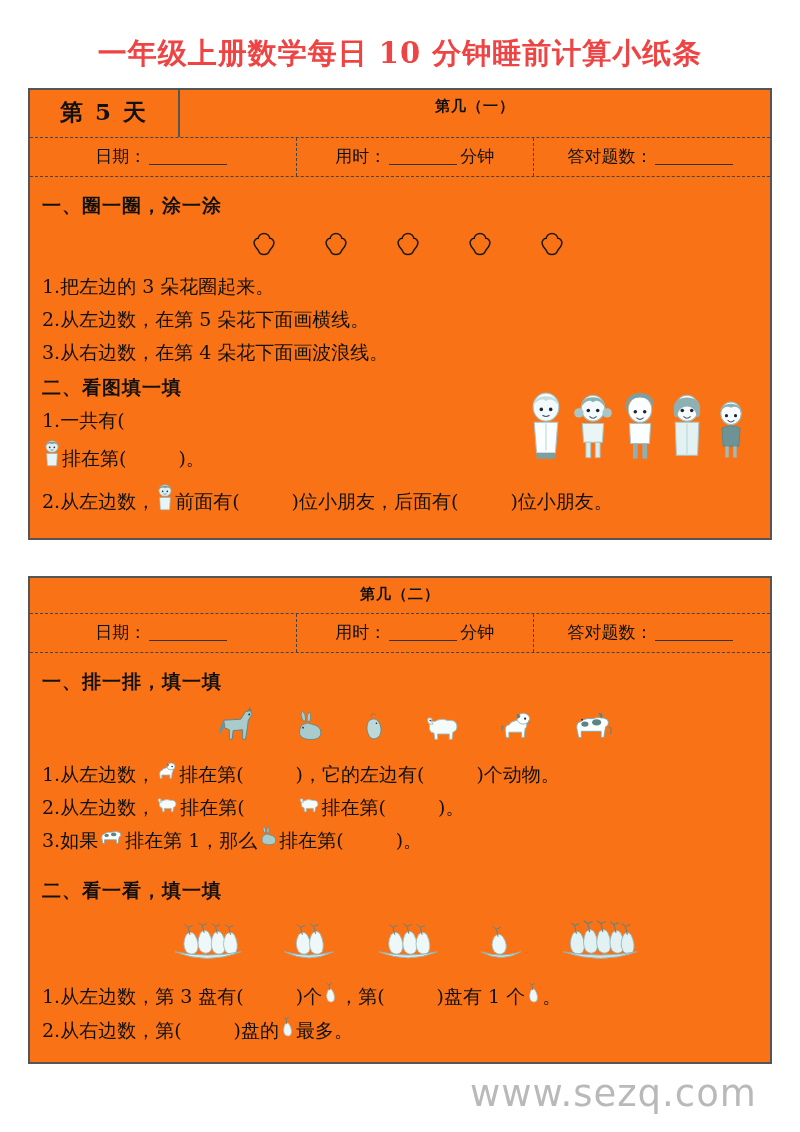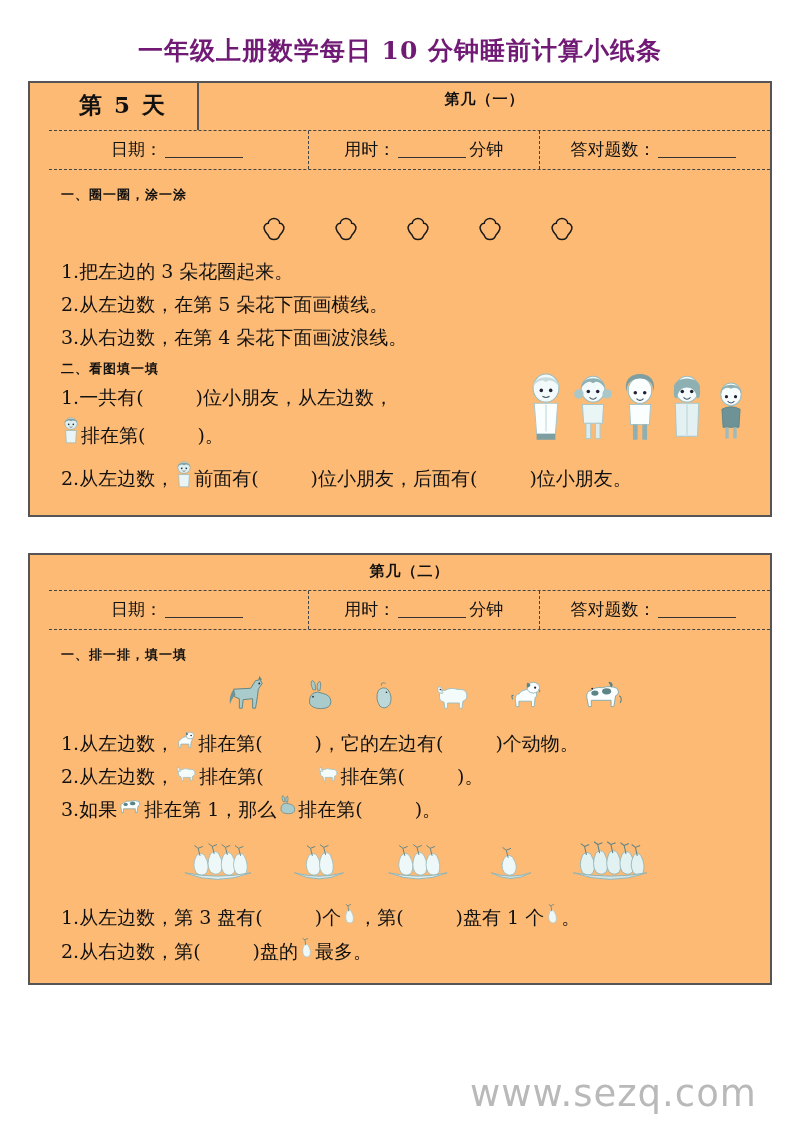--- a/index.html
+++ b/index.html
@@ -5,27 +5,27 @@
   html,body{margin:0;padding:0;}
   body{
     width:800px;height:1132px;background:#ffffff;
     font-family:"DejaVu Sans","Liberation Sans",sans-serif;
     color:#111;position:relative;overflow:hidden;
   }
   .page{position:relative;width:800px;height:1132px;box-sizing:border-box;padding:0 28px;}
 
   
   .title{
-    text-align:center;font-size:25px;font-weight:bold;letter-spacing:1px;
-    padding-top:34px;padding-bottom:14px;color:#701a75;
+    text-align:center;font-size:29px;font-weight:bold;letter-spacing:1px;
+    padding-top:34px;padding-bottom:14px;color:#ef4444;
     font-family:"DejaVu Serif","Liberation Serif",serif;
   }
 
   
-  .card{border:2px solid #555;box-sizing:border-box;background:#fdba74;padding-left:19px;}
+  .card{border:2px solid #555;box-sizing:border-box;background:#f97316;}
   .card + .card{margin-top:36px;}
 
   .card-head{display:flex;align-items:stretch;border-bottom:1px dashed #444;}
   .day-cell{
     width:148px;text-align:center;font-size:23px;font-weight:bold;
     padding:7px 0 9px;border-right:2px solid #555;
     font-family:"DejaVu Serif","Liberation Serif",serif;letter-spacing:2px;
   }
   .chapter-cell{
     flex:1;text-align:center;font-size:15px;font-weight:bold;
@@ -41,21 +41,21 @@
   .meta-cell.m1{width:36%;border-right:1px dashed #444;}
   .meta-cell.m2{width:32%;border-right:1px dashed #444;}
   .meta-cell.m3{width:32%;}
   .blank{display:inline-block;border-bottom:1.6px solid #333;min-width:78px;height:16px;margin:0 3px;}
   .blank.short{min-width:68px;}
 
   .card-body{padding:10px 12px 14px 12px;}
 
   
   .sec-title{
-    font-size:13px;font-weight:bold;margin:6px 0 4px 0;letter-spacing:1px;
+    font-size:19px;font-weight:bold;margin:6px 0 4px 0;letter-spacing:1px;
     font-family:"DejaVu Serif","Liberation Serif",serif;
   }
   .qline{
     font-size:19px;line-height:1.62;margin:2px 0;letter-spacing:0px;
     font-family:"DejaVu Serif","Liberation Serif",serif;
     display:flex;align-items:center;flex-wrap:wrap;
   }
   .qline span.t{white-space:pre;}
   .paren{display:inline-block;min-width:52px;text-align:center;}
 
@@ -149,21 +149,20 @@
       <div class="qline">
           <span class="t">3.从右边数，在第 4 朵花下面画波浪线。</span>
         </div>
 
       <div class="split">
         <div class="split-left">
           <div class="sec-title">二、看图填一填</div>
           <div class="qline">
             <span class="t">1.一共有(</span>
             <span class="paren"></span>
-            <span class="t">)位小朋友，从左边数，</span>
           </div>
           <div class="qline">
             <span class="ill">
               <svg viewBox="0 0 26 40" width="20" height="31">
                   <ellipse cx="13" cy="11" rx="8" ry="7.5" fill="#dfeef0" stroke="#7ea7aa" stroke-width="0.8"></ellipse>
                   <path d="M5 10 C5 3 21 3 21 10 C19 7 15 6 13 8 C11 6 7 7 5 10 Z" fill="#7e9fa2"></path>
                   <circle cx="10" cy="12" r="1.1" fill="#233"></circle>
                   <circle cx="16" cy="12" r="1.1" fill="#233"></circle>
                   <path d="M11 15 Q13 17 15 15" stroke="#456" stroke-width="0.8" fill="none"></path>
                   <path d="M6 20 L20 20 L19 36 L7 36 Z" fill="#e8f4f5" stroke="#8fb3b5" stroke-width="0.8"></path>
@@ -390,20 +389,21 @@
               <path d="M13 14 Q9 5 12 3 Q16 4 16 14 Z" fill="#a9cbcc" stroke="#5c8486" stroke-width="1.2"></path>
               <path d="M18 14 Q17 5 21 4 Q23 7 21 15 Z" fill="#a9cbcc" stroke="#5c8486" stroke-width="1.2"></path>
               <path d="M13 18 Q8 22 9 30 Q12 36 22 36 Q34 36 34 28 Q34 20 24 18 Q18 15 13 18 Z" fill="#a9cbcc" stroke="#5c8486" stroke-width="1.2"></path>
             </svg>
         </span>
         <span class="t">排在第(</span>
         <span class="paren"></span>
         <span class="t">)。</span>
       </div>
 
+      <div class="sec-title" style="margin-top:22px">二、看一看，填一填</div>
 
       <div class="plates-row">
         <span class="ill">
           <svg viewBox="0 0 80 52" width="76" height="49">
               <g fill="#eef8f8" stroke="#9bbcbe" stroke-width="0.9">
                 <path d="M18 20 Q13 30 18 38 Q24 43 29 38 Q33 30 27 20 Q23 15 18 20Z"></path>
                 <path d="M33 18 Q28 29 33 37 Q39 42 44 37 Q48 29 42 18 Q38 13 33 18Z"></path>
                 <path d="M47 19 Q42 30 47 38 Q53 43 58 38 Q62 30 56 19 Q52 14 47 19Z"></path>
                 <path d="M60 20 Q55 30 60 38 Q66 43 71 38 Q74 30 69 20 Q65 15 60 20Z"></path>
               </g>

